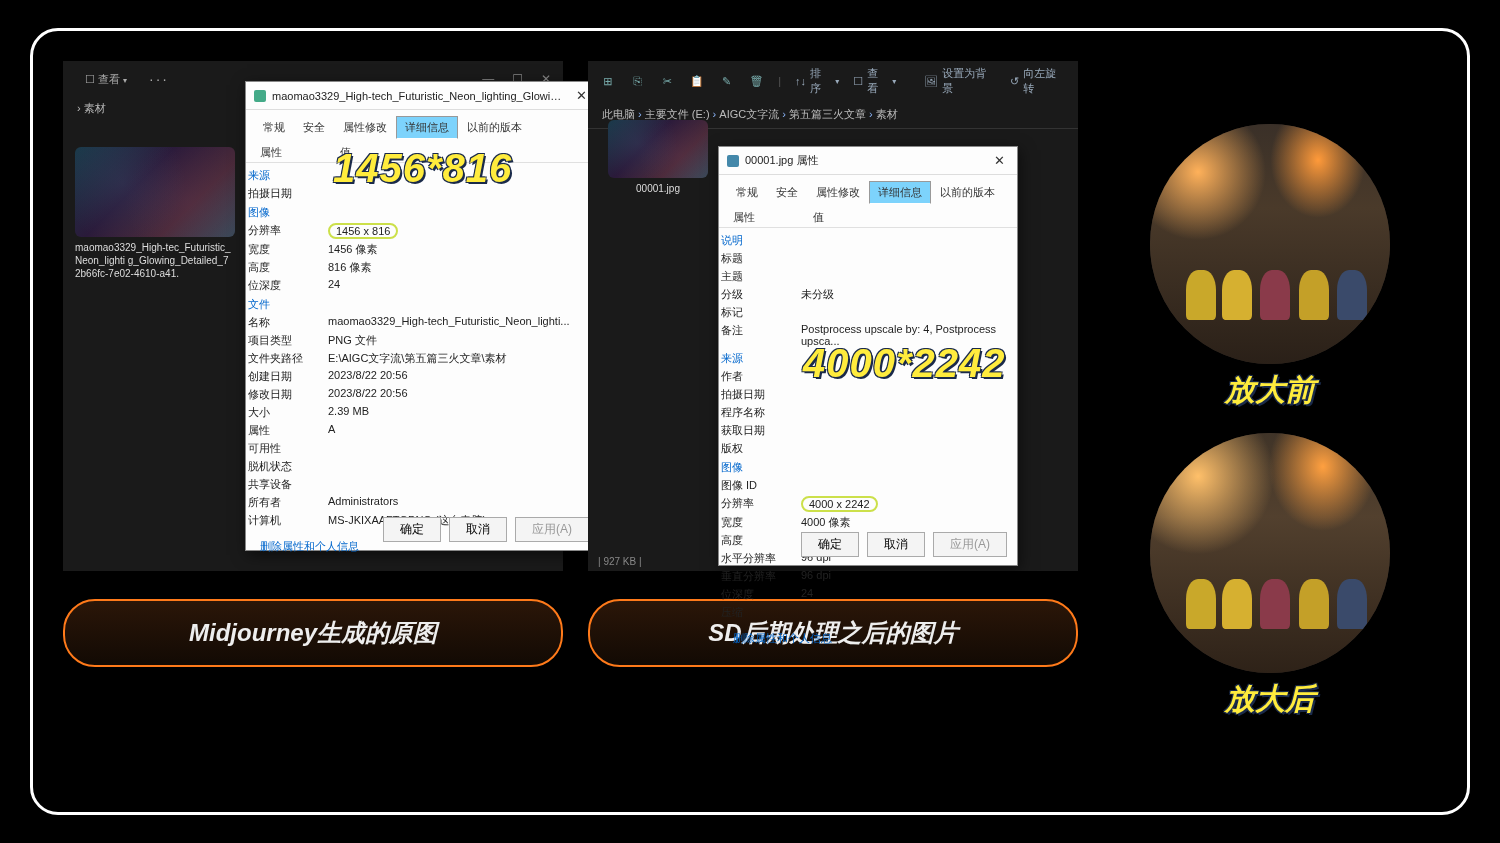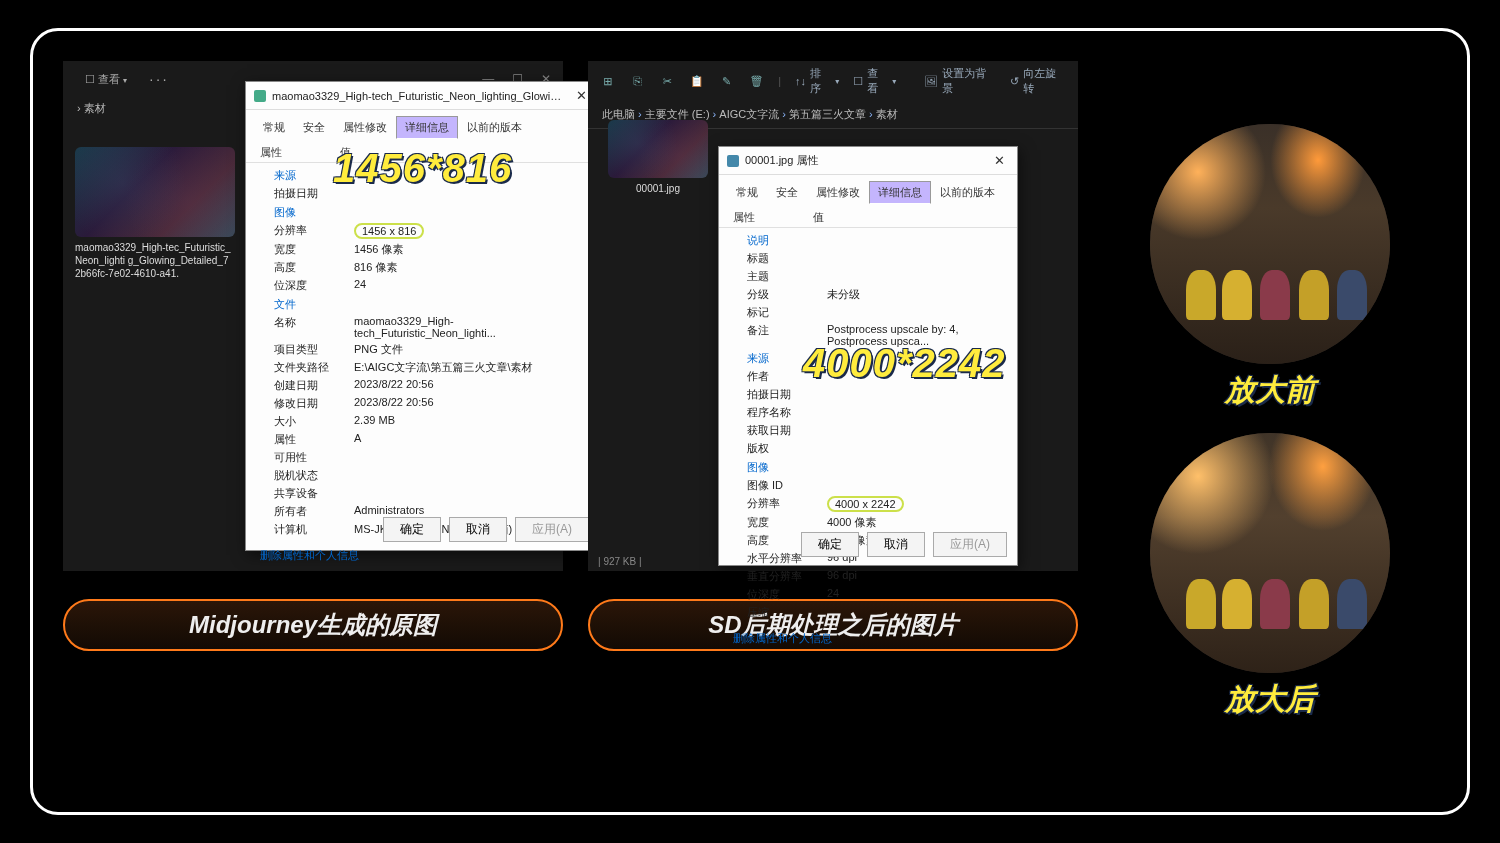--- a/index.html
+++ b/index.html
@@ -40,43 +40,43 @@
 
 .dlg{position:absolute;background:#fdfdfd;color:#222;border:1px solid #888;box-shadow:2px 4px 14px #0008;font-size:11px}
 .left .dlg{left:182px;top:20px;width:355px;height:470px}
 .mid .dlg{left:130px;top:85px;width:300px;height:420px}
 .dlg-title{display:flex;align-items:center;padding:6px 8px;border-bottom:1px solid #ddd;gap:6px}
 .dlg-title .ico{width:12px;height:12px;background:#4a8;border-radius:2px}
 .dlg-title .t{flex:1;overflow:hidden;white-space:nowrap;text-overflow:ellipsis}
 .dlg-title .x{font-size:13px;color:#333;padding:0 4px}
 .tabs{display:flex;gap:0;padding:6px 8px 0 8px;font-size:11px}
 .tab{padding:3px 8px;border:1px solid transparent;color:#333}
-.tab.active{border:1px solid #999;border-bottom-color:#fff;background:#c4b5fd}
+.tab.active{border:1px solid #999;border-bottom-color:#fff;background:#7dd3fc}
 .hdr{display:flex;padding:6px 14px 2px 14px;border-bottom:1px solid #e0e0e0;color:#333;font-size:11px}
 .hdr .h1{width:80px}
-.rows{padding:2px 28px;overflow:hidden}
+.rows{padding:2px 2px;overflow:hidden}
 .row{display:flex;padding:1.5px 0;font-size:11px}
 .row .k{width:80px;color:#222}
 .row .v{flex:1;color:#222}
 .sect{color:#0066cc;padding:3px 0 1px 0;font-size:11px}
 .link{color:#0066cc;padding:8px 14px;font-size:11px}
 .dlg-btns{position:absolute;bottom:8px;right:10px;display:flex;gap:8px}
 .dlg-btns button{font-size:12px;padding:3px 16px;border:1px solid #aaa;background:#f4f4f4;border-radius:0}
 .dlg-btns button.dis{color:#999}
 
 
 .hl{display:inline-block;border:2px solid #cce04a;border-radius:12px;padding:0 6px}
 
 
 .big{position:absolute;font-family:Arial,sans-serif;font-weight:900;font-style:italic;color:#ffec3d;font-size:40px;text-shadow:2px 2px 0 #1a2a4a,-1px -1px 0 #1a2a4a,1px -1px 0 #1a2a4a,-1px 1px 0 #1a2a4a;letter-spacing:1px}
 .left .big{left:270px;top:85px}
 .mid .big{left:215px;top:280px}
 
 
-.pill{margin-top:28px;height:52px;border:2px solid #ff7a1a;border-radius:32px;background:linear-gradient(180deg,#2b1608,#120a04);display:flex;align-items:center;justify-content:center;color:#eee;font-size:24px;font-style:italic;font-weight:600}
+.pill{margin-top:28px;height:68px;border:2px solid #ff7a1a;border-radius:32px;background:linear-gradient(180deg,#2b1608,#120a04);display:flex;align-items:center;justify-content:center;color:#eee;font-size:24px;font-style:italic;font-weight:600}
 
 
 .circ{width:240px;height:240px;border-radius:50%;overflow:hidden;position:relative;background:#2a2420}
 .circ .scene{position:absolute;inset:0}
 .c1 .scene{background:
   radial-gradient(ellipse at 20% 20%,#ffb15a 0%,transparent 25%),
   radial-gradient(ellipse at 70% 15%,#ff9a3a 0%,transparent 20%),
   linear-gradient(180deg,#3a3028 0%,#4a3a2a 35%,#2a2018 100%)}
 .fig{position:absolute;bottom:18%;width:30px;height:50px;border-radius:40% 40% 10% 10%}
 .f1{left:15%;background:#c9a82a}

